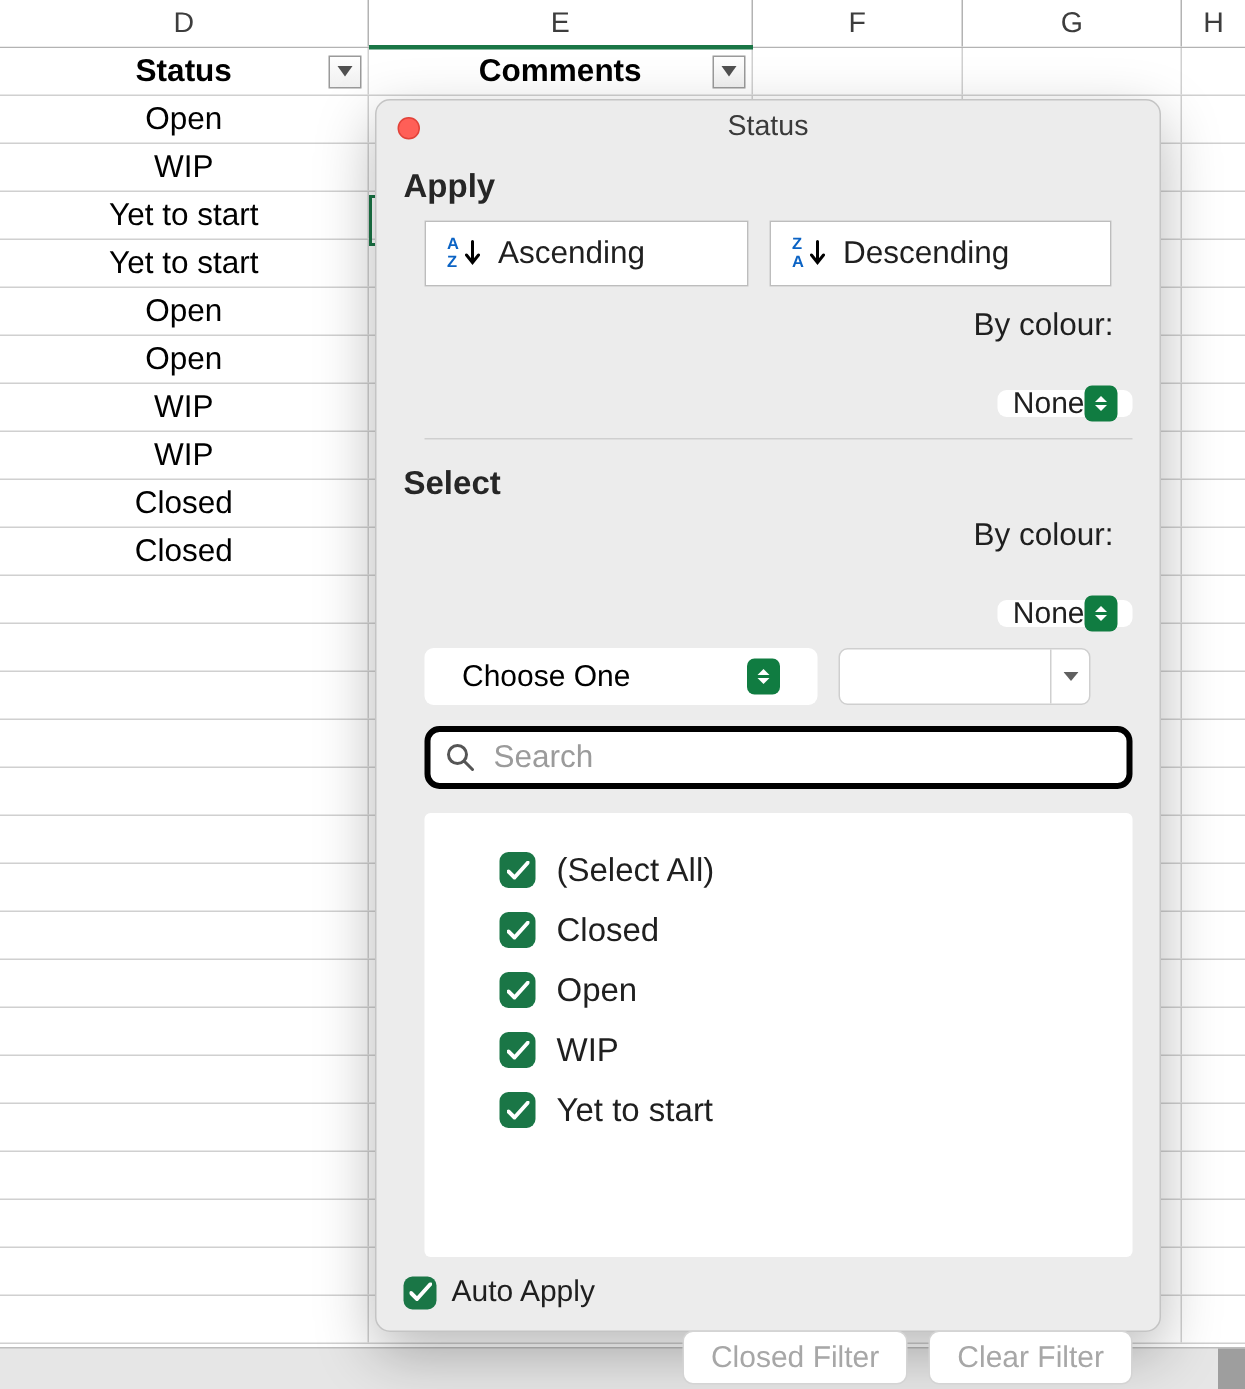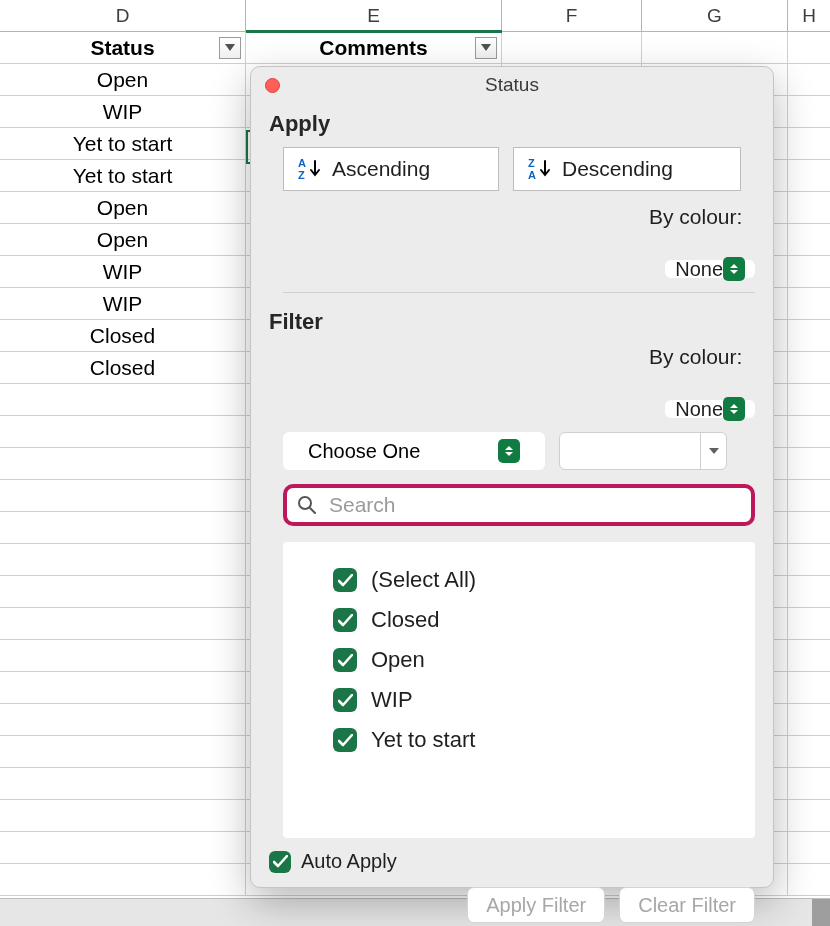--- a/index.html
+++ b/index.html
@@ -272,21 +272,21 @@
   .combo .txt { flex: 1; }
   .combo .drop {
     width: 26px;
     border-left: 1px solid #cfcfcf;
     display: flex; align-items: center; justify-content: center;
   }
   .combo .drop svg { width: 10px; height: 7px; }
   .search-wrap {
     height: 42px;
     background: #fff;
-    border: 4px solid #be185d;
+    border: 4px solid #000000;
     border-radius: 10px;
     display: flex;
     align-items: center;
     padding: 0 10px;
     gap: 10px;
   }
   .search-wrap input {
     border: none;
     outline: none;
     font-size: 21px;
@@ -615,21 +615,21 @@
           <span>None</span>
           <span class="stepper-green">
             <span class="tri up"></span>
               <span class="tri down"></span>
           </span>
         </div>
       </div>
       <hr class="hr">
     </div>
 
-    <div class="section-title">Filter</div>
+    <div class="section-title">Select</div>
 
     <div class="indent">
       <div class="label-row">
         <span class="lbl">By colour:</span>
         <div class="select-wide">
           <span>None</span>
           <span class="stepper-green">
             <span class="tri up"></span>
               <span class="tri down"></span>
           </span>
@@ -709,17 +709,17 @@
     <div class="auto-apply-row">
       <span class="checkbox" style="width:22px;height:22px">
         <svg viewBox="0 0 15 13">
             <path d="M1 7 L5 11 L14 1" stroke="#fff" stroke-width="2.6" fill="none" stroke-linecap="round" stroke-linejoin="round"></path>
           </svg>
       </span>
       <span>Auto Apply</span>
     </div>
 
     <div class="footer-btns">
-      <button class="btn">Apply Filter</button>
+      <button class="btn">Closed Filter</button>
       <button class="btn">Clear Filter</button>
     </div>
   </div>
 </div>
 
 </body></html>

